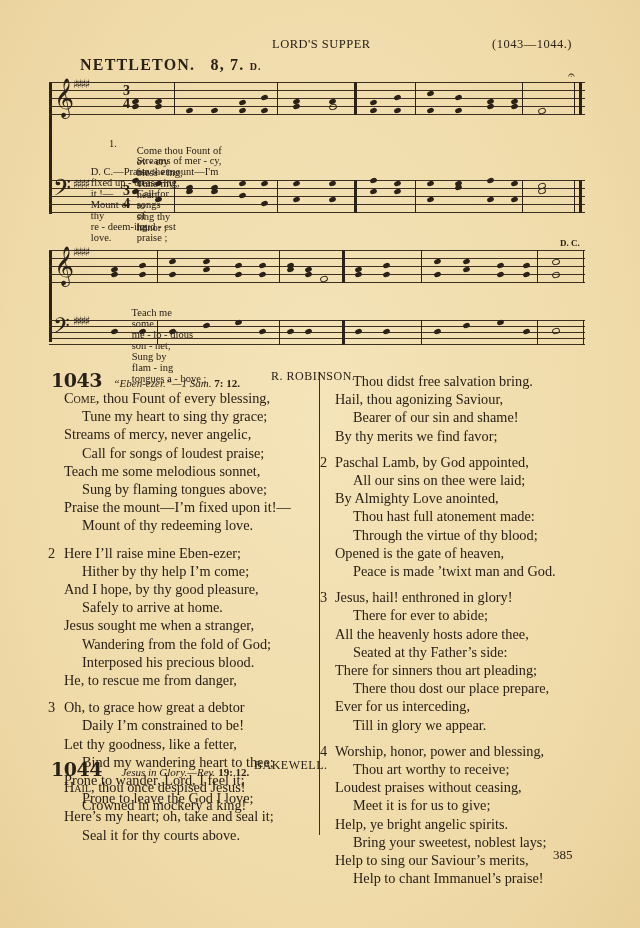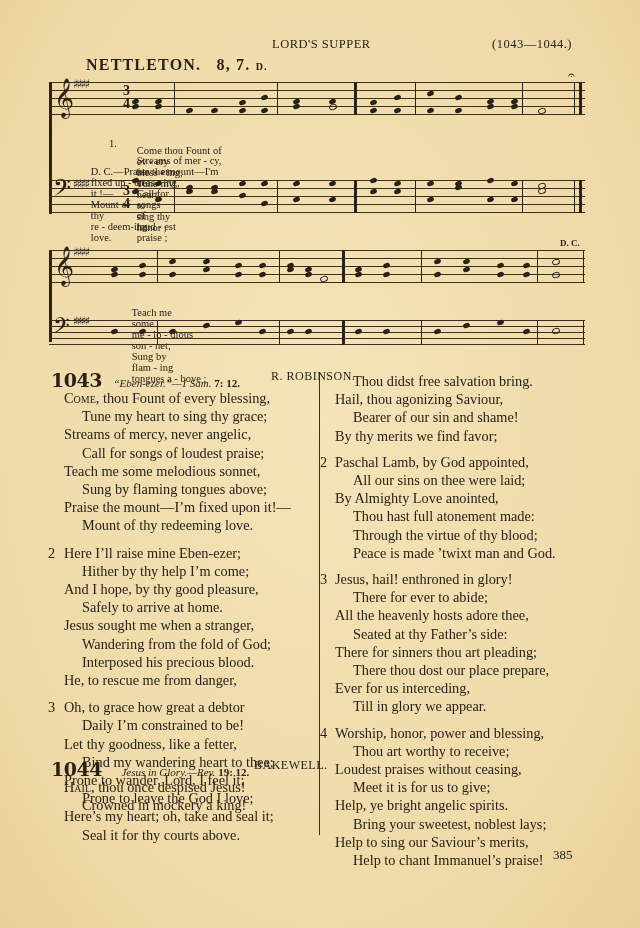--- a/index.html
+++ b/index.html
@@ -7,21 +7,21 @@
     width:640px; height:928px; overflow:hidden;
     background:#f1dfb1;
     font-family:"Liberation Serif","DejaVu Serif",serif;
     color:#2a2118;
     position:relative;
   }
   .page { position:absolute; inset:0; background:radial-gradient(ellipse at 50% 45%, #f4e4b9 0%, #efdaa8 70%, #e9d09a 100%); }
   .running-head { position:absolute; top:37px; left:0; right:0; height:16px; font-size:12.5px; letter-spacing:0.5px; }
   .running-head .center { position:absolute; left:272px; top:0; }
   .running-head .right { position:absolute; left:492px; top:0; }
-  .tune-title { position:absolute; left:86px; top:56px; font-size:16px; font-weight:bold; letter-spacing:1.2px; }
+  .tune-title { position:absolute; left:80px; top:56px; font-size:16px; font-weight:bold; letter-spacing:1.2px; }
   .tune-title .meter { margin-left:10px; }
   .tune-title .d { font-size:10px; }
 
   .staff-system { position:absolute; left:49px; }
   .staff { position:absolute; left:0; height:32px; }
   .staff .line { position:absolute; left:0; right:0; height:1px; background:#3a2f22; }
   .bar { position:absolute; width:1px; background:#2a2118; }
   .bar.thick { width:3px; }
   .note { position:absolute; width:7px; height:5px; border-radius:50%; background:#2a2118; transform:rotate(-20deg); }
   .note.open { background:transparent; border:1.5px solid #2a2118; width:6px; height:4px; }
@@ -350,20 +350,21 @@
       <div class="l i">Bearer of our sin and shame!</div>
       <div class="l">By thy merits we find favor;</div>
     </div>
     <div style="margin-top:8px; position:relative; padding-left:13px;">
       <span style="position:absolute; left:-2px; top:0;">2</span>
       <div class="l">Paschal Lamb, by God appointed,</div>
       <div class="l i">All our sins on thee were laid;</div>
       <div class="l">By Almighty Love anointed,</div>
       <div class="l i">Thou hast full atonement made:</div>
       <div class="l i">Through the virtue of thy blood;</div>
+      <div class="l">Opened is the gate of heaven,</div>
       <div class="l i">Peace is made ’twixt man and God.</div>
     </div>
     <div style="margin-top:8px; position:relative; padding-left:13px;">
       <span style="position:absolute; left:-2px; top:0;">3</span>
       <div class="l">Jesus, hail! enthroned in glory!</div>
       <div class="l i">There for ever to abide;</div>
       <div class="l">All the heavenly hosts adore thee,</div>
       <div class="l i">Seated at thy Father’s side:</div>
       <div class="l">There for sinners thou art pleading;</div>
       <div class="l i">There thou dost our place prepare,</div>

